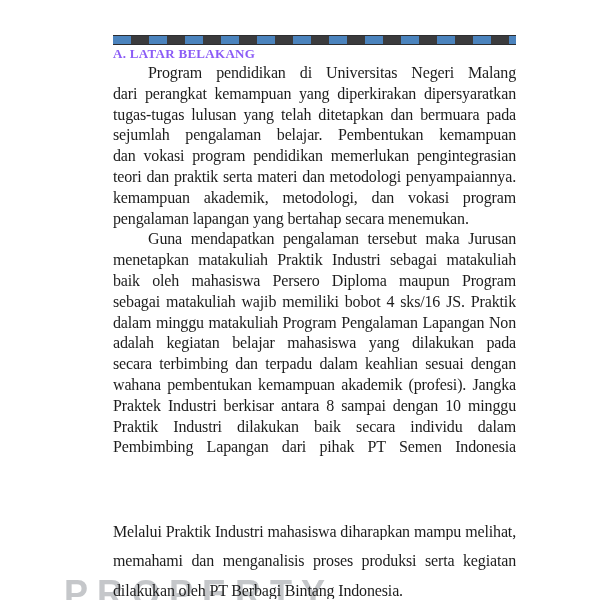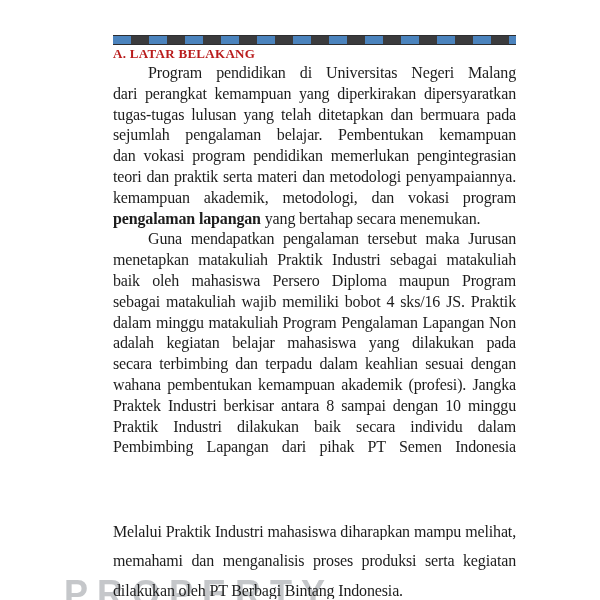--- a/index.html
+++ b/index.html
@@ -35,21 +35,21 @@
     border-bottom: 1px solid #2d2d2f;
     z-index: 2;
   }
   .heading {
     position: absolute;
     left: 113px;
     top: 46px;
     font-size: 13px;
     font-weight: bold;
     letter-spacing: 0.3px;
-    color: #b91c1c;
+    color: #8b5cf6;
     z-index: 2;
     white-space: nowrap;
   }
   .textblock {
     position: absolute;
     left: 113px;
     width: 403px;
     color: #1c1c1c;
     font-size: 16px;
     letter-spacing: -0.15px;
@@ -59,21 +59,21 @@
   .sec-main .line { line-height: 20.8px; max-height: 20.8px; }
   .sec-closing { top: 511px; }
   .sec-closing .line { line-height: 17.4px; max-height: 17.4px; margin-top: 12px; }
   .line {
     text-align: justify;
     text-align-last: justify;
     overflow: hidden;
   }
   .line.unjust { text-align-last: left; }
   .line.indent { text-indent: 35px; }
-  .line .b { font-weight: bold; margin-top: 19px; }
+  .line .b { font-weight: normal; margin-top: 19px; }
   .watermark {
     position: absolute;
     left: 64px;
     top: 573px;
     font-family: "Liberation Sans", "DejaVu Sans", sans-serif;
     font-weight: bold;
     font-size: 36px;
     letter-spacing: 9px;
     color: #c5c7ca;
     z-index: 0;

